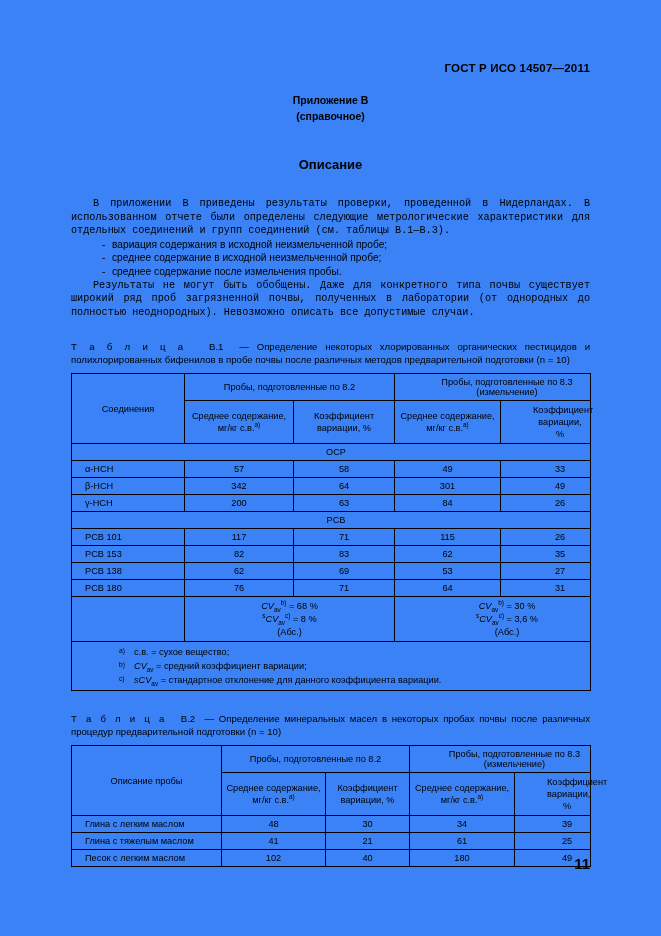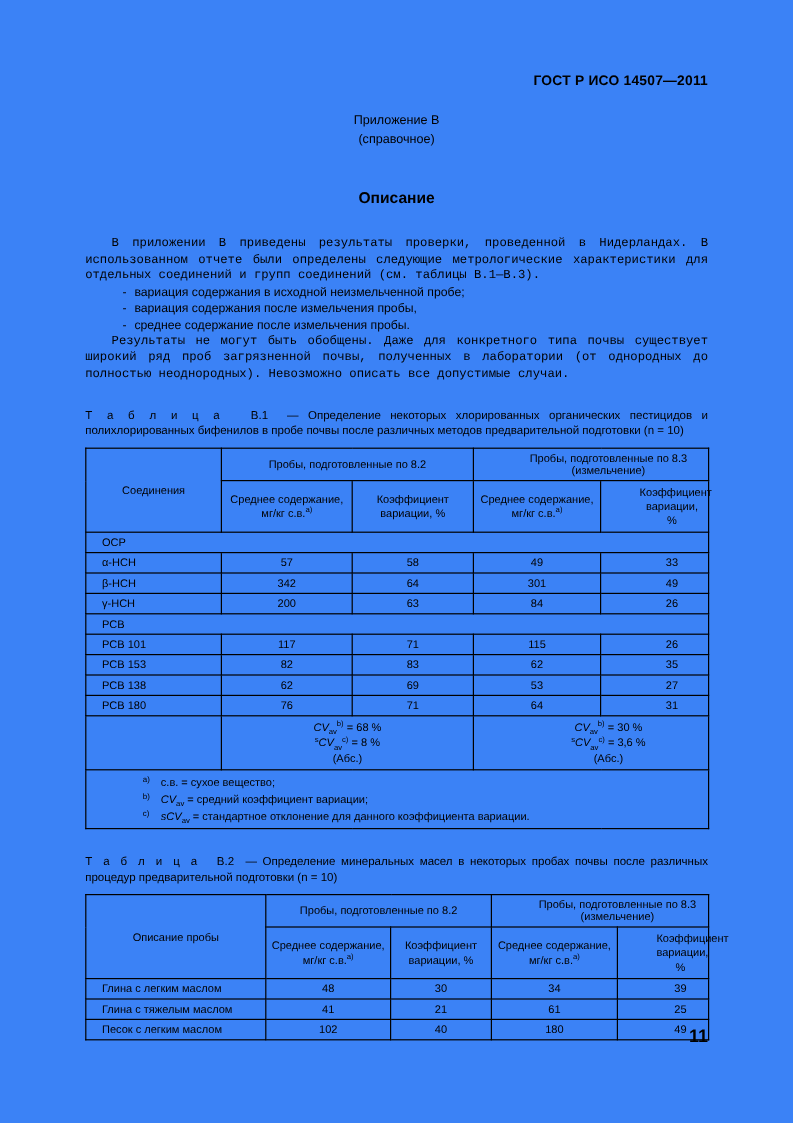--- a/index.html
+++ b/index.html
@@ -29,21 +29,21 @@
   }
   .content {
     position: absolute;
     left: 71px;
     top: 92px;
     width: 519px;
   }
   .annex-line {
     text-align: center;
     font-size: 10.5px;
-    font-weight: normal;
+    font-weight: bold;
     line-height: 16px;
   }
   .annex-line.second { margin-bottom: 0; }
   .doc-title {
     text-align: center;
     font-size: 13px;
     font-weight: bold;
     margin-top: 33px;
     margin-bottom: 0;
   }
@@ -97,21 +97,21 @@
   }
   table.gost .outer-t { border-top: 1.3px solid #000; }
   table.gost .outer-b { border-bottom: 1.3px solid #000; }
   table.gost .outer-l { border-left: 1.3px solid #000; }
   table.gost .outer-r { border-right: 1.3px solid #000; padding-left: 32px; }
   table.gost td.lbl {
     text-align: left;
     padding-left: 13px;
   }
   table.gost td.grp {
-    text-align: left;
+    text-align: center;
     padding-left: 13px;
   }
   table.gost td.hdr-thick-b { border-bottom: 1.3px solid #000; }
   .hdr-cell { line-height: 12px; }
   .sup {
     font-size: 6.4px;
     vertical-align: super;
     line-height: 0;
   }
   .sub {
@@ -156,21 +156,21 @@
 
     <div class="annex-line">Приложение В</div>
     <div class="annex-line second">(справочное)</div>
 
     <div class="doc-title">Описание</div>
 
     <p class="body-par first">В приложении В приведены результаты проверки, проведенной в Нидерландах. В использованном отчете были определены следующие метрологические характеристики для отдельных соединений и групп соединений (см. таблицы В.1—В.3).</p>
 
     <ul class="dash-list">
       <li>вариация содержания в исходной неизмельченной пробе;</li>
-      <li>вариация содержания после измельчения пробы,</li>
+      <li>среднее содержание в исходной неизмельченной пробе;</li>
       <li>среднее содержание после измельчения пробы.</li>
     </ul>
 
     <p class="body-par">Результаты не могут быть обобщены. Даже для конкретного типа почвы существует широкий ряд проб загрязненной почвы, полученных в лаборатории (от однородных до полностью неоднородных). Невозможно описать все допустимые случаи.</p>
 
     <div class="tbl-caption">
       <span class="sp">Т а б л и ц а</span>
       <span>&nbsp;&nbsp;</span><span>В.1</span>
       <span>&nbsp;</span><span>— Определение некоторых хлорированных органических пестицидов и полихлорированных бифенилов в пробе почвы после различных методов предварительной подготовки (n = 10)</span>
     </div>

